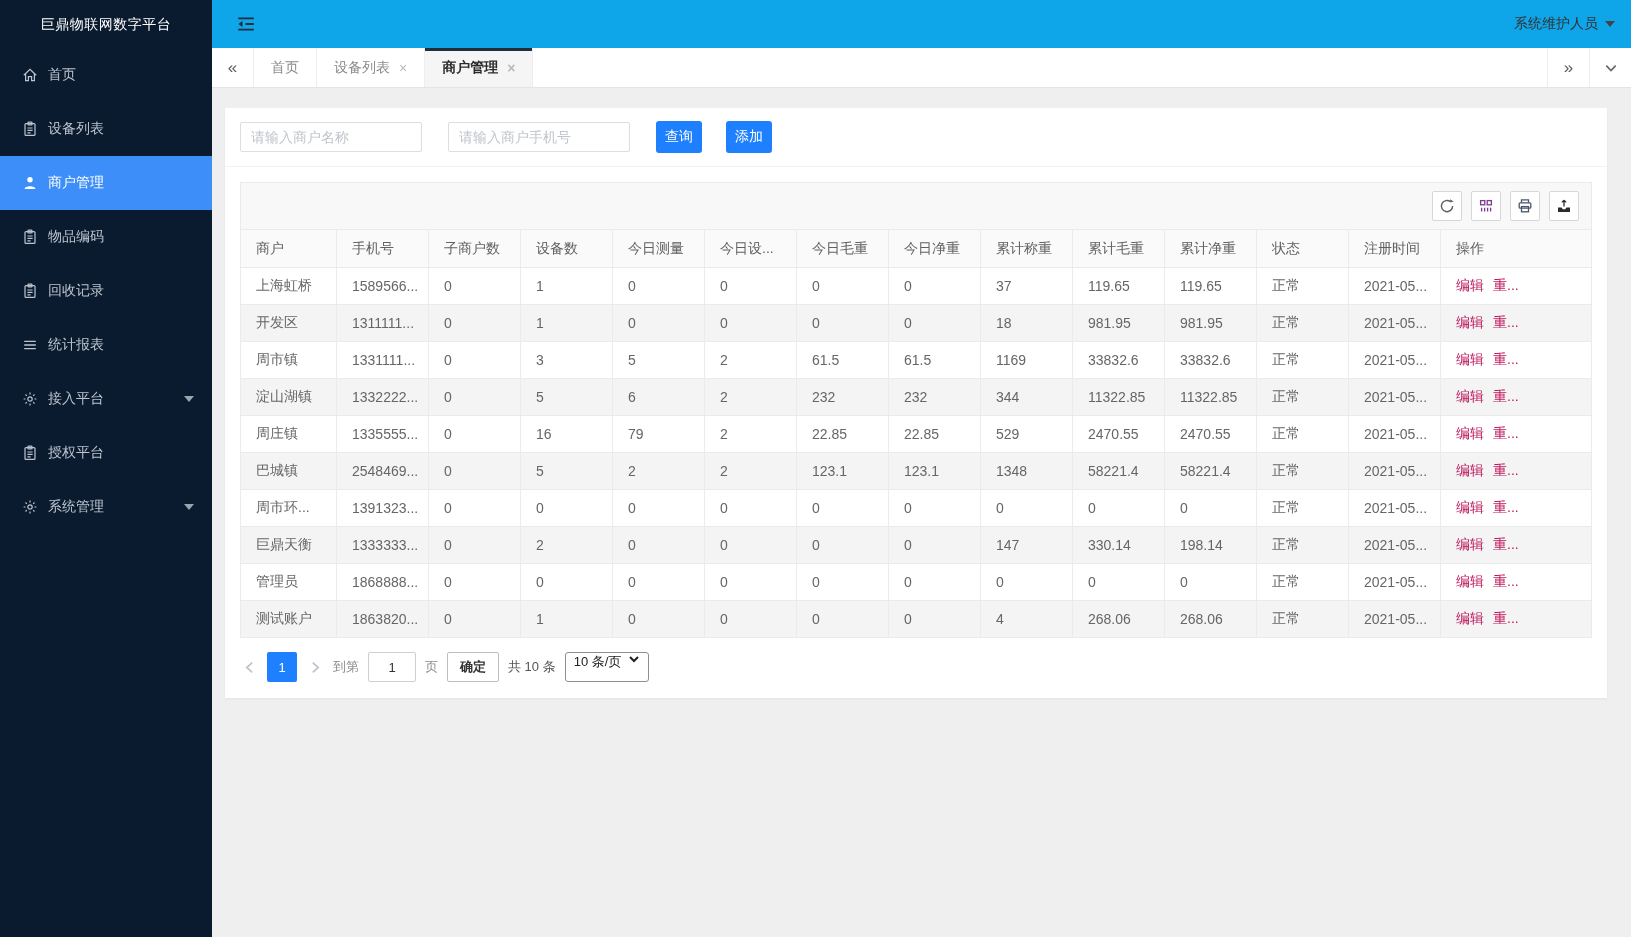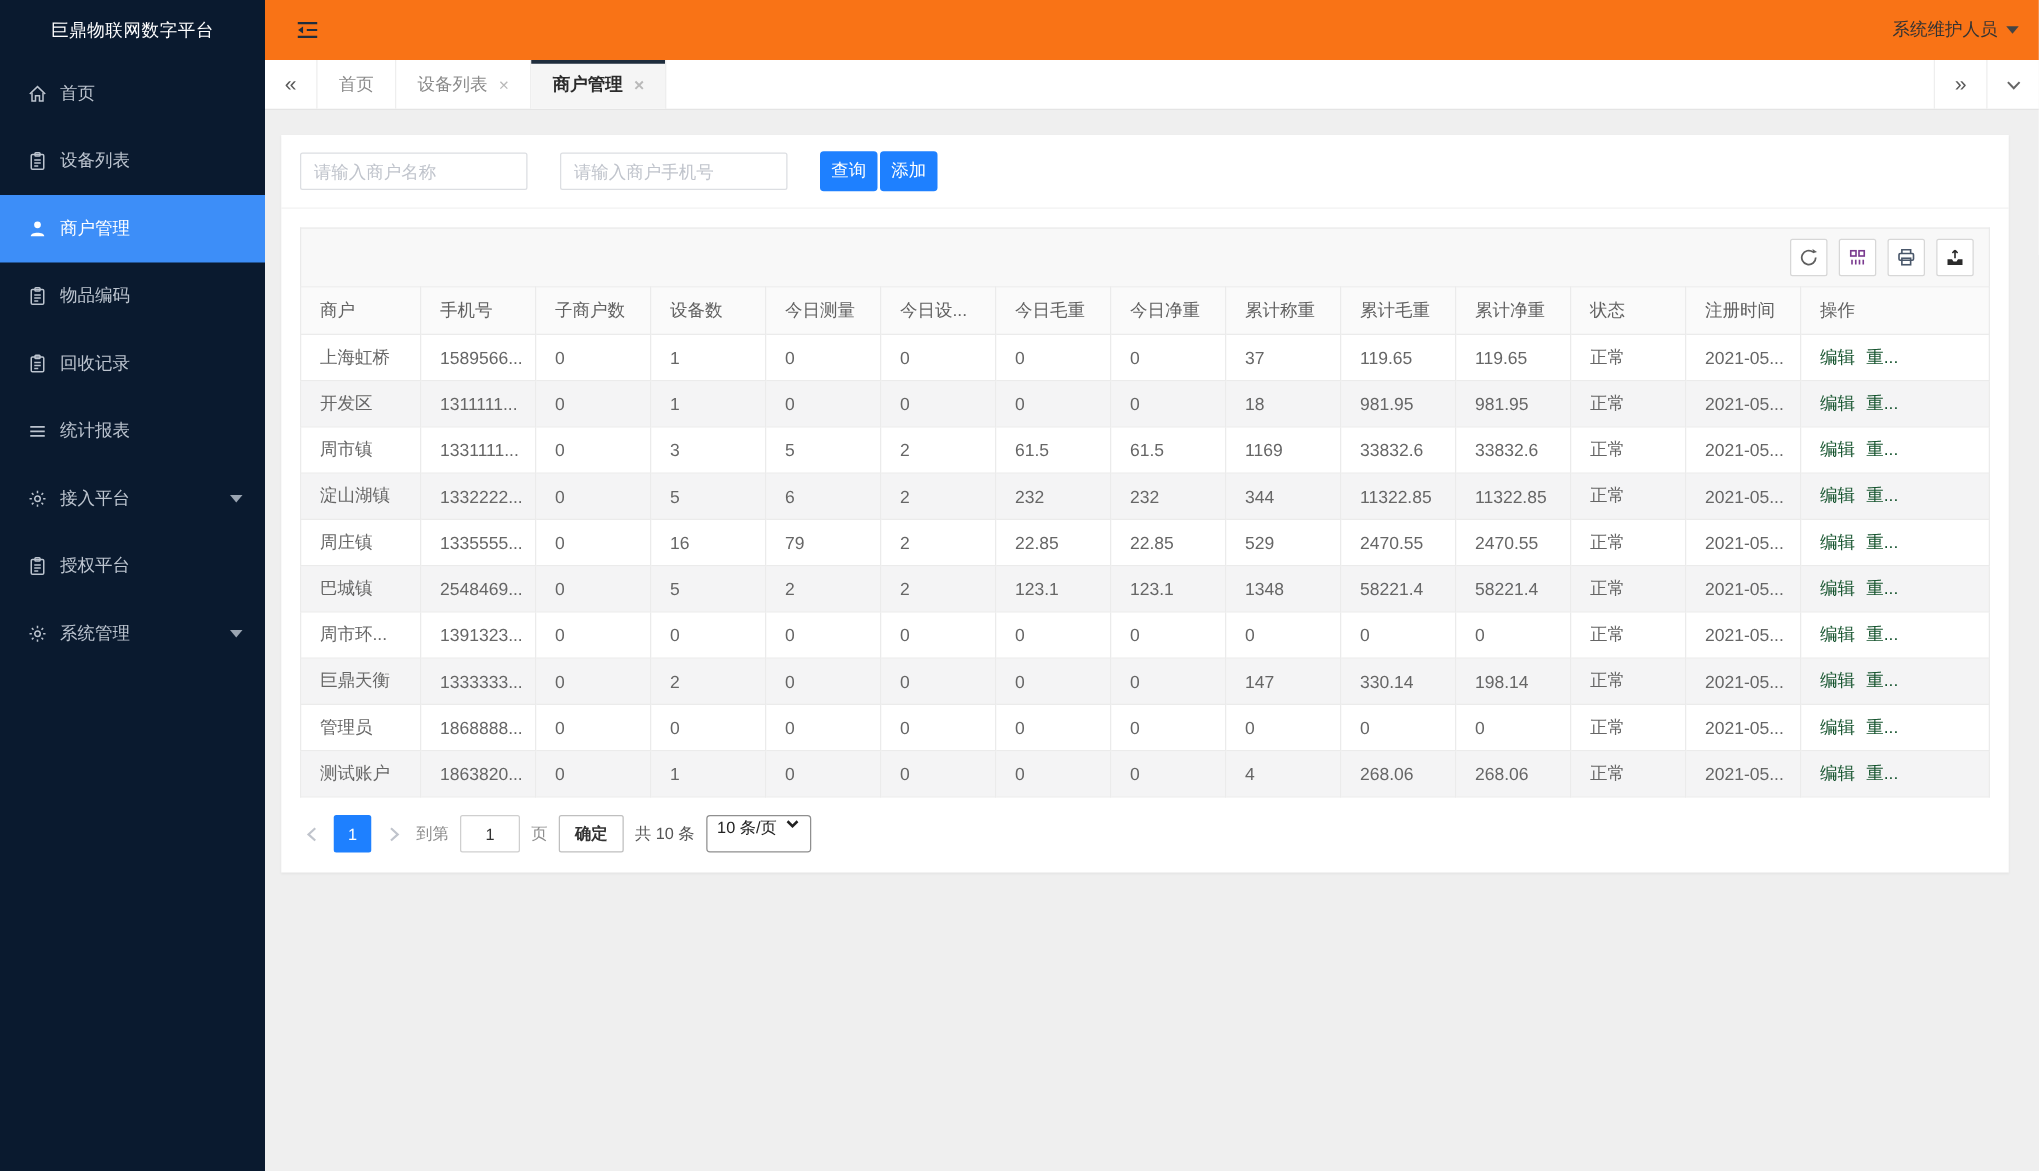--- a/index.html
+++ b/index.html
@@ -9,52 +9,52 @@
   
   .sidebar { position:absolute; left:0; top:0; width:212px; height:937px; background:#0a1a2f; }
   .logo { height:48px; line-height:48px; text-align:center; color:#ffffff; font-size:14px; font-weight:normal; letter-spacing:.5px; }
   .nav-item { height:54px; display:flex; align-items:center; padding:0 18px 0 22px; color:#bcc4cf; font-size:14px; cursor:pointer; }
   .nav-item .nicon { width:16px; height:16px; margin-right:10px; flex:none; }
   .nav-item.active { background:#3d8ef8; color:#fff; }
   .nav-caret { margin-left:auto; width:0; height:0; border-left:5px solid transparent; border-right:5px solid transparent; border-top:6px solid #9aa5b2; }
 
   
   .main { position:absolute; left:212px; top:0; width:1419px; height:937px; }
-  .topbar { height:48px; background:#f97316; display:flex; align-items:center; justify-content:space-between; padding:0 16px 0 24px;text-align:right; }
+  .topbar { height:48px; background:#0ea5e9; display:flex; align-items:center; justify-content:space-between; padding:0 16px 0 24px;text-align:right; }
   .collapse-btn { width:22px; height:20px; color:#1f2d3d; cursor:pointer; display:flex; align-items:center; }
   .user-menu { display:flex; align-items:center; gap:7px; cursor:pointer; color:#333; font-size:14px; }
   .user-caret { width:0; height:0; border-left:5px solid transparent; border-right:5px solid transparent; border-top:6px solid #444; }
 
   .tabbar { height:40px; background:#fff; border-bottom:1px solid #e4e4e4; display:flex; align-items:stretch; }
   .tab-scroll { width:42px; display:flex; align-items:center; justify-content:center; color:#5a5a5a; font-size:17px; border-right:1px solid #eee; cursor:pointer; }
   .tab { display:flex; align-items:center; gap:9px; padding:0 17px; border-right:1px solid #eee; color:#8b8b8b; font-size:14px; cursor:pointer; position:relative; }
   .tab .close { color:#b9b9b9; font-size:14px; line-height:1; cursor:pointer; }
   .tab.active { background:#f5f5f5; color:#2b2b2b; font-weight:bold; }
   .tab.active::before { content:""; position:absolute; left:0; top:0; right:0; height:3px; background:#1f2d3d; }
   .tab-right { margin-left:auto; display:flex; }
   .tab-right .tab-scroll { border-right:none; border-left:1px solid #eee; }
 
   
   .card { margin:20px 24px 0 13px; background:#fff; box-shadow:0 1px 2px rgba(0,0,0,.05); }
   .search-row { display:flex; align-items:center; gap:26px; padding:13px 15px; border-bottom:1px solid #f2f2f2; }
   .search-row input { width:182px; height:30px; border:1px solid #dcdee2; border-radius:2px; padding:0 10px; font-size:14px; color:#333; outline:none; font-family:inherit; }
   .search-row input::placeholder { color:#c0c4cc; }
-  .btn-group { display:flex; gap:2px; }
+  .btn-group { display:flex; gap:24px; }
   .btn { height:32px; padding:0 9px; background:#1e80ff; border:none; border-radius:3px; color:#fff; font-size:14px; cursor:pointer; font-family:inherit; }
 
   .table-area { padding:15px 15px 14px; }
   .table-toolbar { background:#f8f8f8; border:1px solid #eaeaea; border-bottom:none; height:47px; display:flex; align-items:center; justify-content:flex-end; gap:9px; padding:0 12px; }
   .tool-btn { width:30px; height:30px; background:#fff; border:1px solid #d7d7d7; border-radius:2px; display:flex; align-items:center; justify-content:center; cursor:pointer; }
 
   table.grid { width:100%; border-collapse:collapse; table-layout:fixed;padding-left:40px; }
   table.grid th, table.grid td { border:1px solid #ebebeb; padding:0 15px; font-weight:normal; text-align:left; font-size:14px; overflow:hidden; white-space:nowrap; }
   table.grid th { height:38px; background:#fafafa; color:#616161; }
   table.grid td { height:37px; color:#666; }
   tbody tr:nth-child(even) { background:#f4f4f5; }
-  .op-link { color:#14532d; cursor:pointer; margin-right:9px; }
+  .op-link { color:#be185d; cursor:pointer; margin-right:9px; }
 
   .pagination { display:flex; align-items:center; gap:9px; padding:14px 0 2px; font-size:13px; color:#666; }
   .pg-arrow { width:18px; height:28px; display:flex; align-items:center; justify-content:center; cursor:pointer; }
   .pg-current { width:30px; height:30px; background:#1e80ff; color:#fff; border-radius:2px; display:flex; align-items:center; justify-content:center; font-size:13px; cursor:default; }
   .pg-text { color:#8d8d8d; }
   .pg-input { width:48px; height:30px; border:1px solid #cfcfcf; border-radius:2px; text-align:center; font-size:13px; color:#333; outline:none; font-family:inherit; }
   .pg-confirm { height:30px; padding:0 12px; background:#fff; border:1px solid #bfbfbf; border-radius:2px; font-size:13px; font-weight:bold; color:#333; cursor:pointer; font-family:inherit; }
   .pg-total { color:#555; }
   .pg-size { height:30px; border:1px solid #8f8f8f; border-radius:3px; display:flex; align-items:flex-start; gap:7px; padding:0 8px; color:#222; cursor:pointer; background:#fff; }
 </style>

